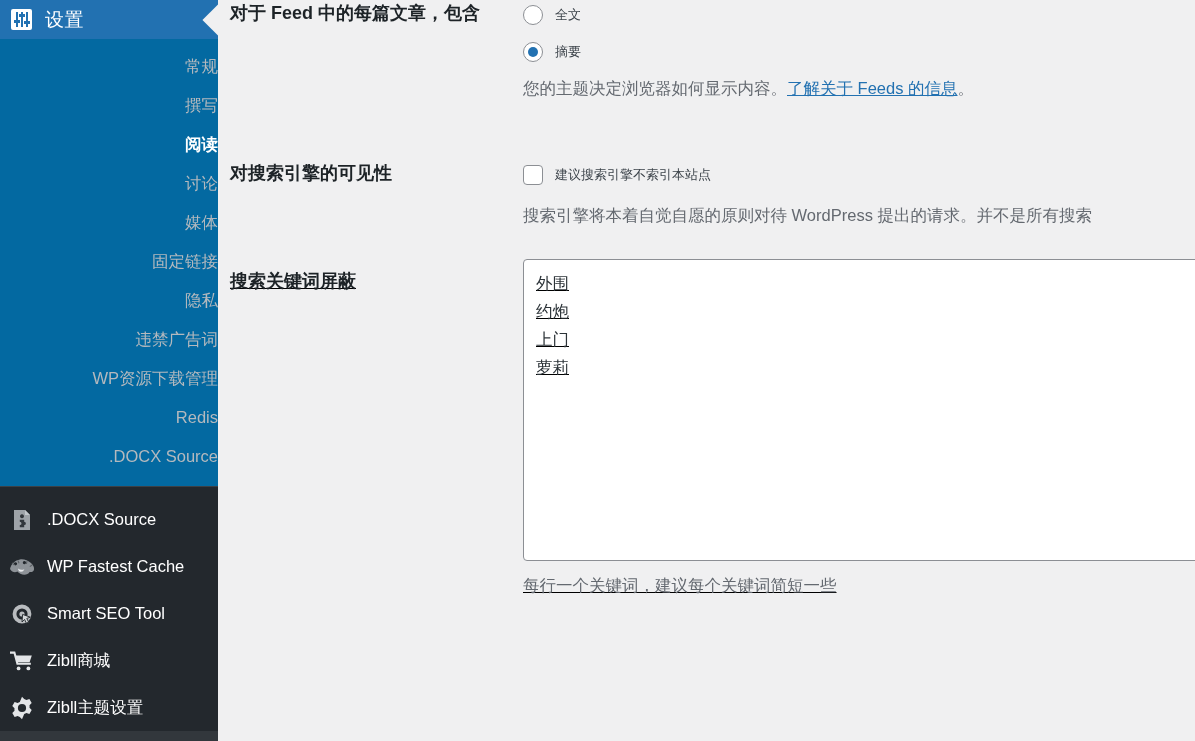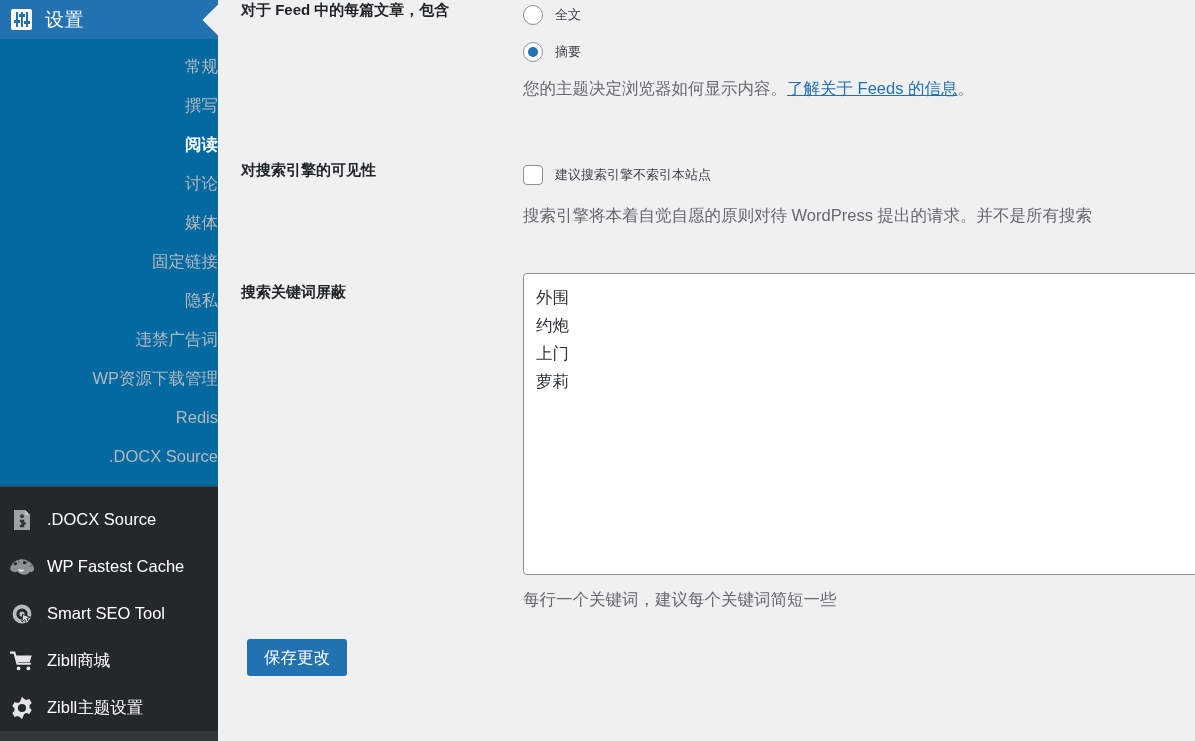--- a/index.html
+++ b/index.html
@@ -147,23 +147,23 @@
   }
 
   .form-row {
     position: absolute;
     display: flex;
   }
 
   .row-label {
     width: 305px;
     flex: 0 0 auto;
-    padding-left: 23px;
+    padding-left: 12px;
     padding-top: 1px;
-    font-size: 15px;
+    font-size: 18px;
     font-weight: bold;
     color: #1d2327;
     white-space: nowrap;
   }
 
   .row-field {
     flex: 1 1 auto;
     min-width: 0;
   }
 
@@ -372,29 +372,26 @@
       <div class="row-label">对搜索引擎的可见性</div>
       <div class="row-field">
         <div class="opt-line">
           <span class="checkbox"></span>
           <span class="opt-text">建议搜索引擎不索引本站点</span>
         </div>
         <div class="help-text" style="margin-top:15px;">搜索引擎将本着自觉自愿的原则对待 WordPress 提出的请求。并不是所有搜索</div>
       </div>
     </div>
 
-    <div class="form-row" style="left:0; top:273px; width:880px;">
+    <div class="form-row" style="left:0; top:259px; width:880px;text-decoration:underline;">
       <div class="row-label" style="padding-top:10px;">搜索关键词屏蔽</div>
       <div class="row-field">
         <textarea class="kw-textarea" spellcheck="false" style="">外围
 约炮
 上门
 萝莉</textarea>
         <div class="help-text" style="margin-top:13px;">每行一个关键词，建议每个关键词简短一些</div>
       </div>
     </div>
 
-    <div style="position:absolute; left:29px; top:639px;">
-      <button class="save-button">保存更改</button>
-    </div>
 
   </div>
 </div>
 
 </body></html>

